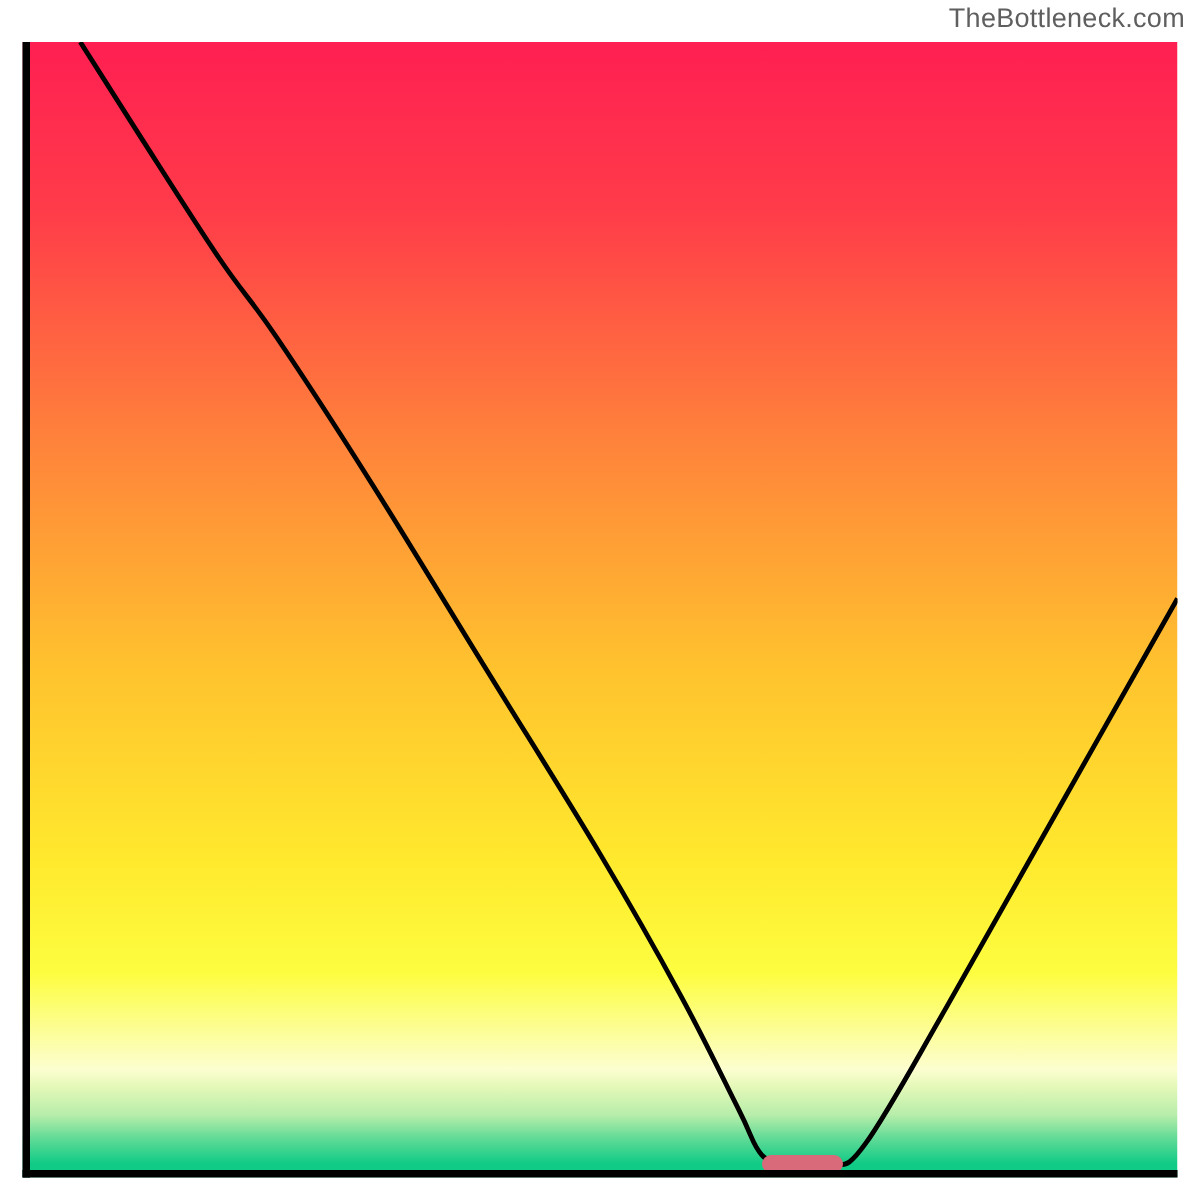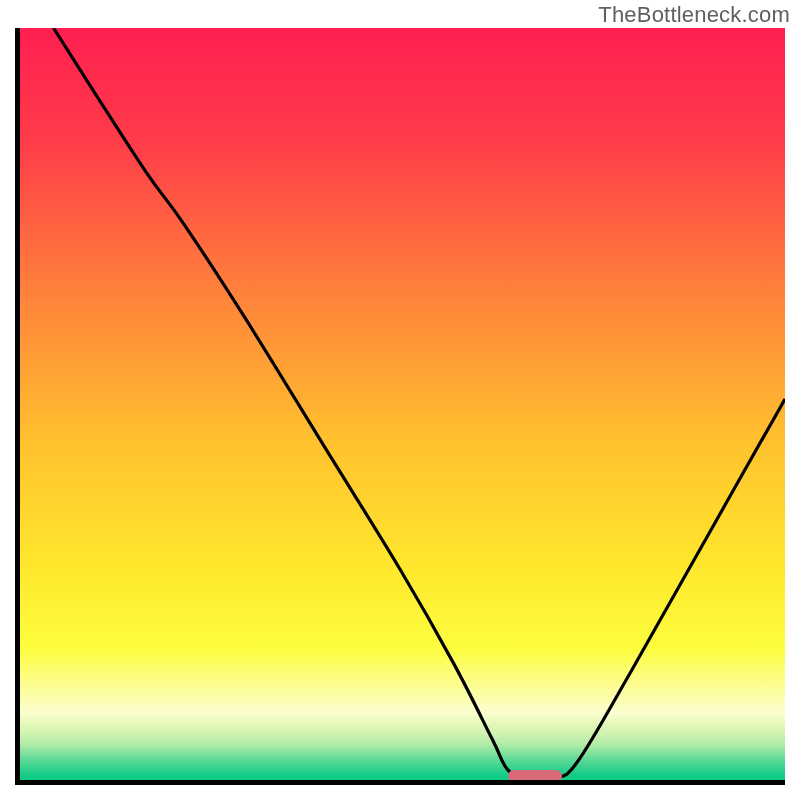--- a/index.html
+++ b/index.html
@@ -15,21 +15,21 @@
   .frame {
     position: relative;
     width: 800px;
     height: 800px;
   }
 
   .attribution {
     position: absolute;
     top: 2px;
     right: 10px;
-    font-size: 22px;
+    font-size: 18px;
     font-weight: 500;
     color: #5f5f5f;
     letter-spacing: 0.2px;
   }
 
   .plot {
     position: absolute;
     left: 15px;
     top: 28px;
     width: 770px;

